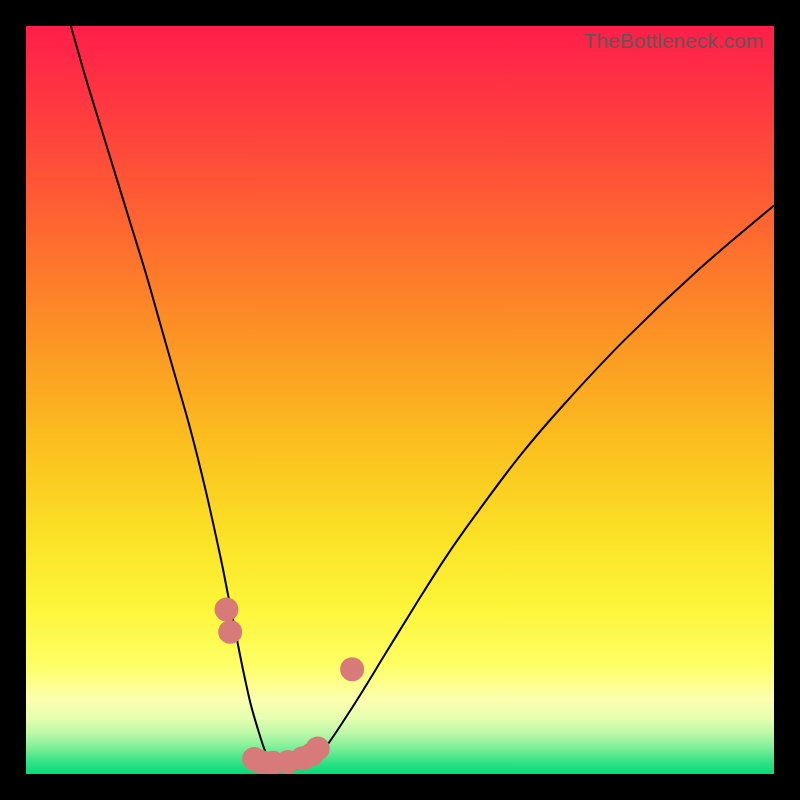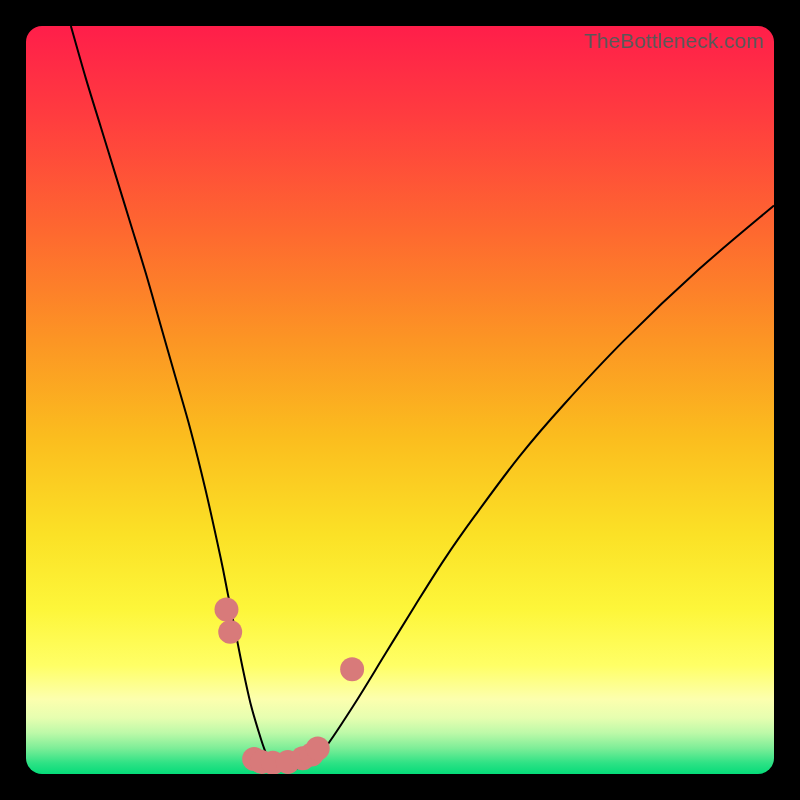--- a/index.html
+++ b/index.html
@@ -11,21 +11,20 @@
     width: 800px; height: 800px;
     background: #000;
   }
   .plot-area {
     position: absolute;
     left: 26px;
     top: 26px;
     width: 748px;
     height: 748px;
     overflow: hidden;
-    border-radius: 16px;
   }
   .gradient-bg {
     position: absolute;
     left: 0; top: 0;
     width: 100%; height: 100%;
   }
   .watermark {
     position: absolute;
     top: 3px;
     right: 10px;

